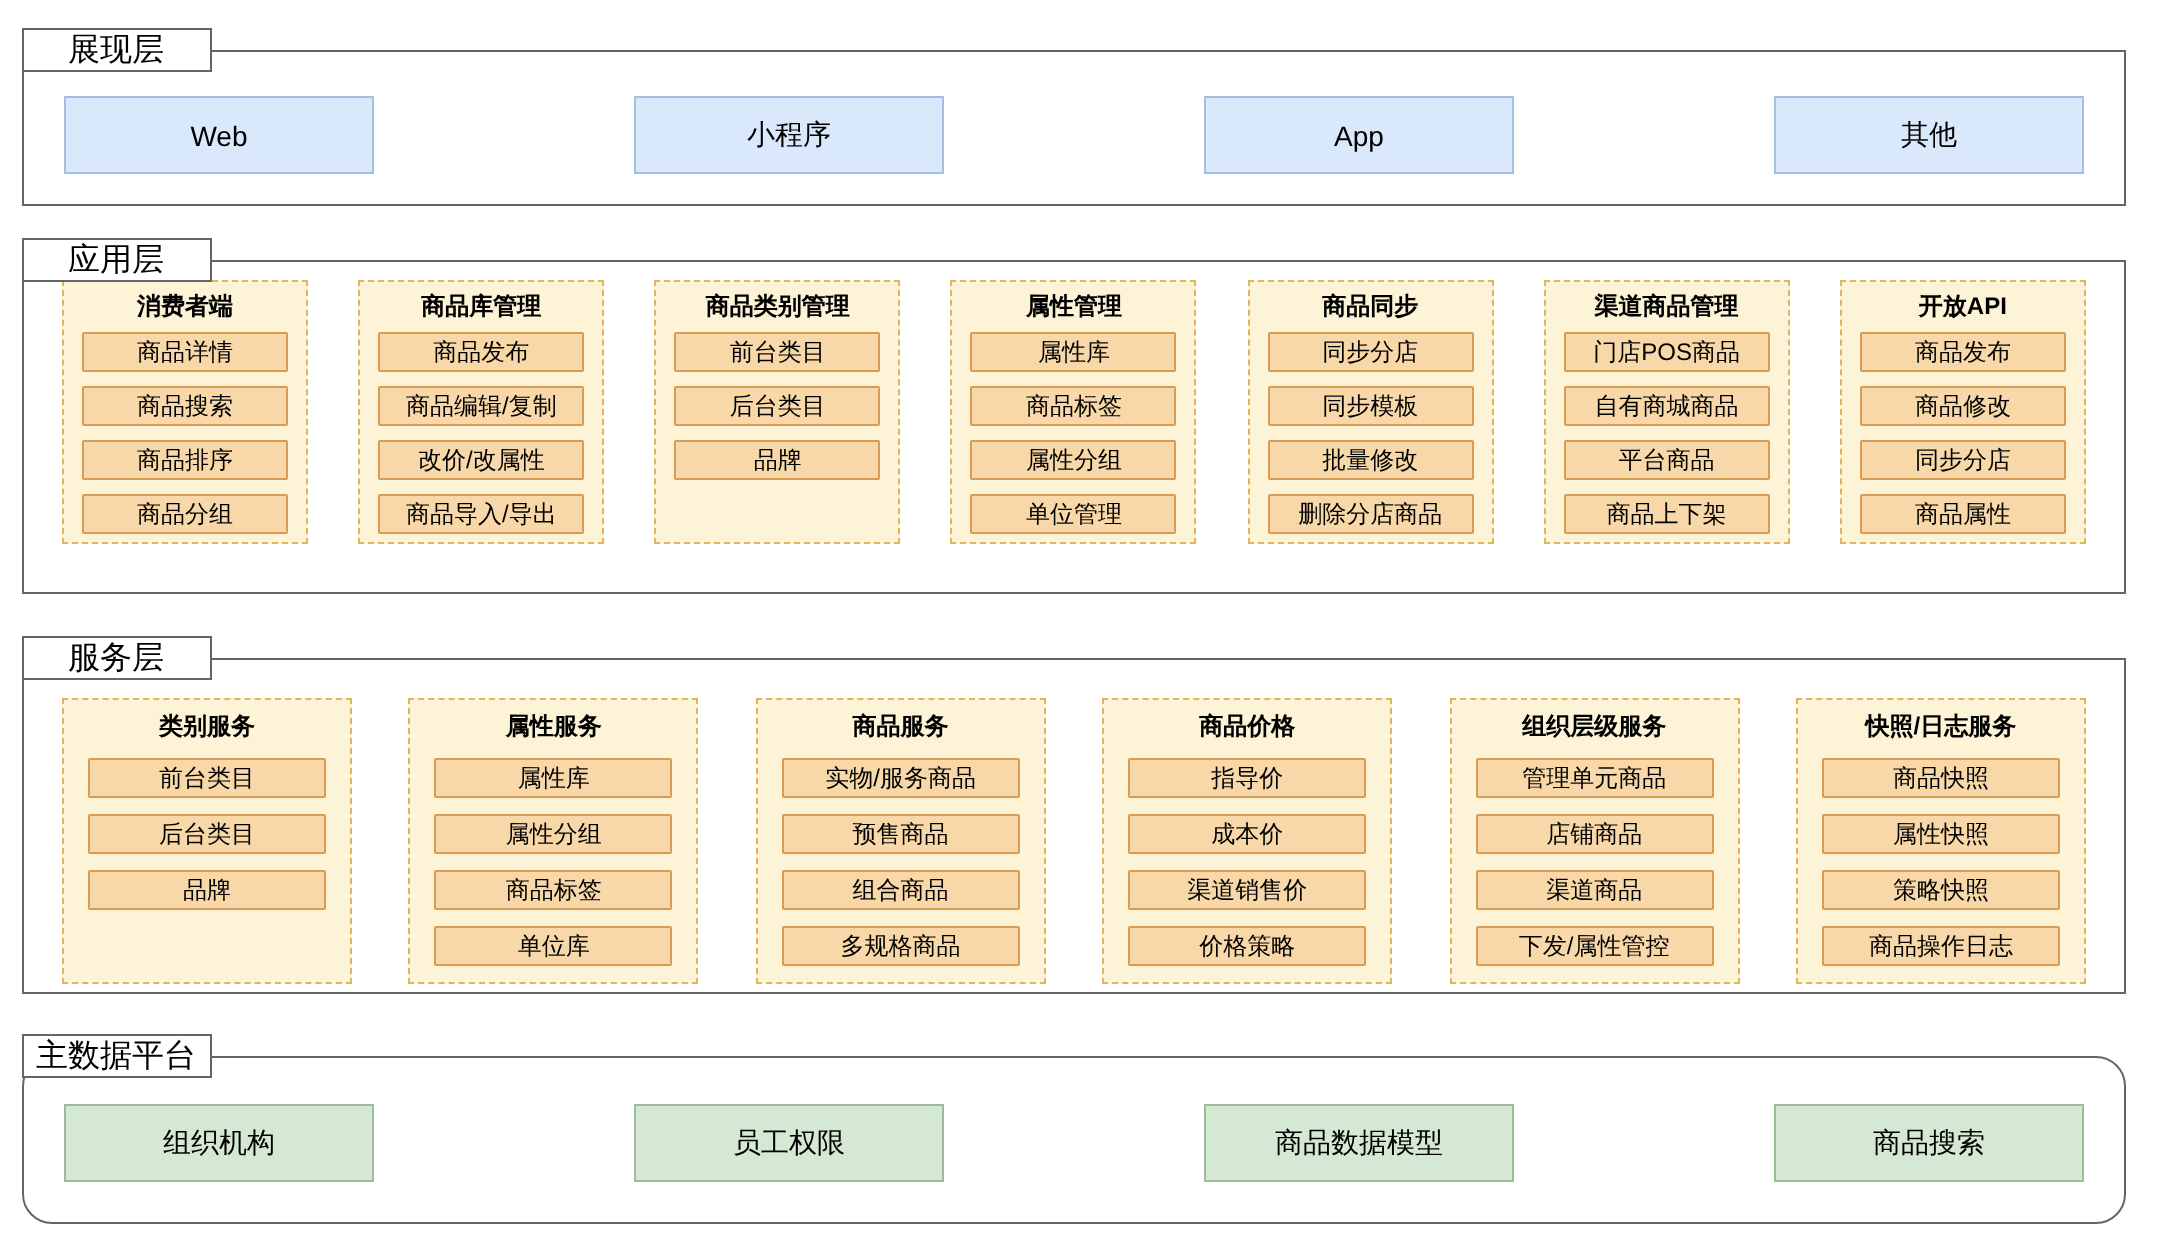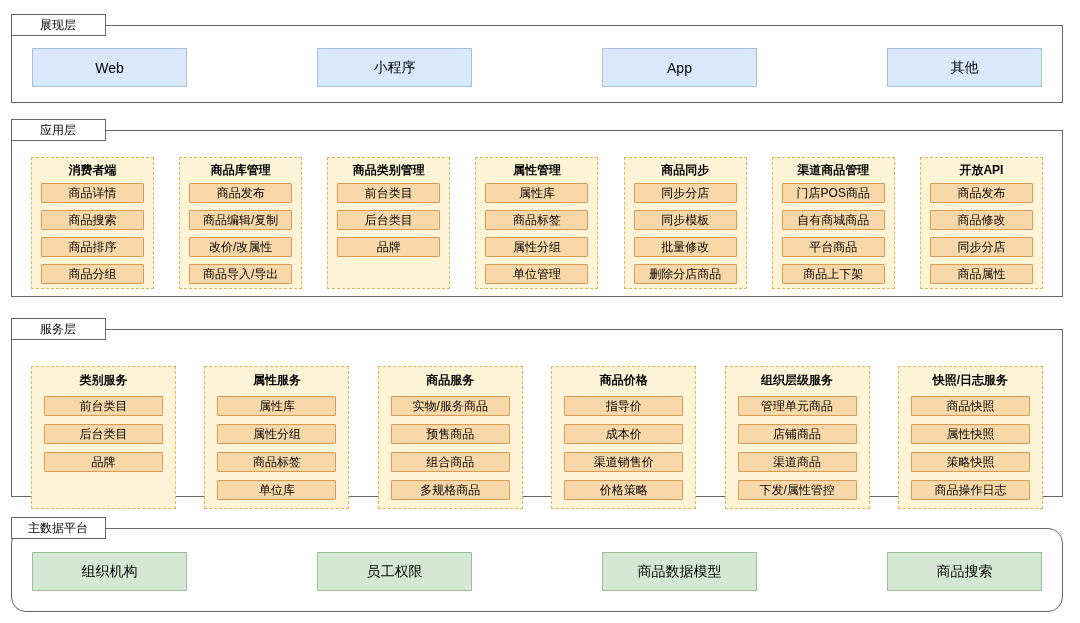--- a/index.html
+++ b/index.html
@@ -9,40 +9,40 @@
     overflow:hidden;
   }
   .band{
     position:absolute;left:11px;width:1052px;box-sizing:border-box;
     background:#fff;border:1.5px solid var(--band-border,#666);
   }
   .tab{
     position:absolute;top:-12px;left:-1.5px;width:95px;height:22px;
     box-sizing:border-box;background:#fff;border:1.5px solid var(--band-border,#666);
     display:flex;align-items:center;justify-content:center;
-    font-size:12px;z-index:2;white-space:nowrap;
+    font-size:16px;z-index:2;white-space:nowrap;
   }
   
   .row-plain{display:flex;justify-content:space-between;padding:0 20px;}
   #band-0 .row-plain{margin-top:22px;}
   #band-3 .row-plain{margin-top:23px;}
   .pbox{
     width:155px;height:39px;box-sizing:border-box;flex:0 0 auto;
     display:flex;align-items:center;justify-content:center;font-size:14px;
   }
   .pbox.blue{background:var(--blue-fill,#dae8fc);border:1px solid var(--blue-border,#a6bfe0);}
   .pbox.green{background:var(--green-fill,#d5e8d4);border:1px solid var(--green-border,#9cbd98);}
   
   .row-groups{display:flex;justify-content:space-between;padding:0 19px;align-items:flex-start;}
   .group{
     box-sizing:border-box;flex:0 0 auto;
     background:var(--group-fill,#fdf3d7);border:1px dashed var(--group-border,#e0b55f);
   }
-  #band-1 .group{width:123px;height:132px;margin-top:26px;padding:5px 9px 6px;}
-  #band-2 .group{width:145px;height:143px;margin-top:36px;padding:6px 12px 8px;}
+  #band-1 .group{width:123px;height:132px;margin-top:9px;padding:5px 9px 6px;}
+  #band-2 .group{width:145px;height:143px;margin-top:19px;padding:6px 12px 8px;}
   .group-title{
     font-size:12px;font-weight:bold;text-align:center;
     line-height:14px;margin-bottom:6px;white-space:nowrap;
   }
   #band-2 .group-title{margin-bottom:9px;}
   .item{
     height:20px;box-sizing:border-box;border-radius:1px;
     display:flex;align-items:center;justify-content:center;
     font-size:12px;white-space:nowrap;
     background:var(--item-fill,#f8d8a8);border:1px solid var(--item-border,#d79b53);

